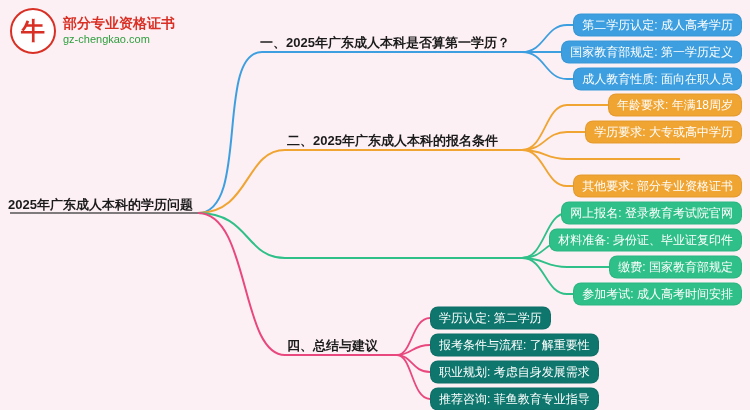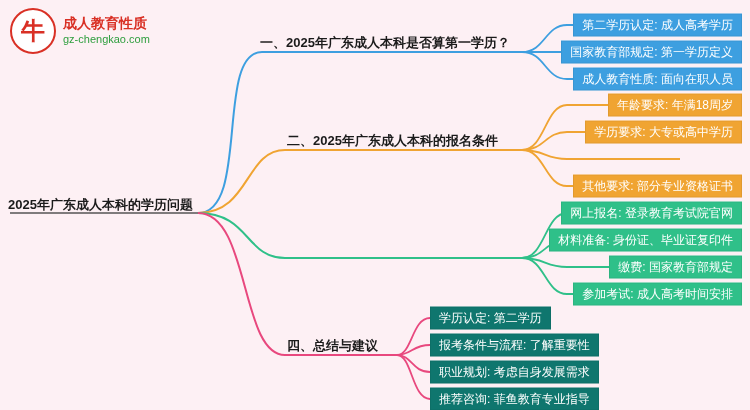--- a/index.html
+++ b/index.html
@@ -33,21 +33,21 @@
   
   .branch-label{font-size:13px;font-weight:600;color:#1b1b1b;}
   .bl1{left:260px;top:34px;}
   .bl2{left:287px;top:132px;}
   .bl3{left:287px;top:240px;}
   .bl4{left:287px;top:337px;}
 
   
   .leaf{
     height:21px;display:flex;align-items:center;
-    padding:1px 9px;border-radius:0;
+    padding:1px 9px;border-radius:8px;
     color:#ffffff;font-size:12px;
     transform:translateY(-50%);
     box-shadow:inset 0 0 0 1px rgba(0,0,0,0.06);
   }
   .leaf.right{right:8px;}
   .c1{background:#3d9fe0;}
   .c2{background:#f0a432;}
   .c3{background:#2fc089;margin-left:8px;}
   .c4{background:#0f766e;}
 </style>
@@ -81,21 +81,21 @@
 
     <path d="M397,355 C412,355 412,318 430,318" stroke="#e8487e" stroke-width="1.8"></path>
     <path d="M397,355 C412,355 412,345 430,345" stroke="#e8487e" stroke-width="1.8"></path>
     <path d="M397,355 C412,355 412,372 430,372" stroke="#e8487e" stroke-width="1.8"></path>
     <path d="M397,355 C412,355 412,399 430,399" stroke="#e8487e" stroke-width="1.8"></path>
   </svg>
 
   <div class="logo">
     <div class="logo-icon">牛</div>
     <div class="logo-text">
-      <span class="logo-title">成人教育性质</span>
+      <span class="logo-title">部分专业资格证书</span>
       <span class="logo-subtitle">gz-chengkao.com</span>
     </div>
   </div>
 
   <div class="node root">2025年广东成人本科的学历问题</div>
 
   <div class="node branch-label bl1">一、2025年广东成人本科是否算第一学历？</div>
   <div class="node branch-label bl2">二、2025年广东成人本科的报名条件</div>
   <div class="node branch-label bl4">四、总结与建议</div>
 

